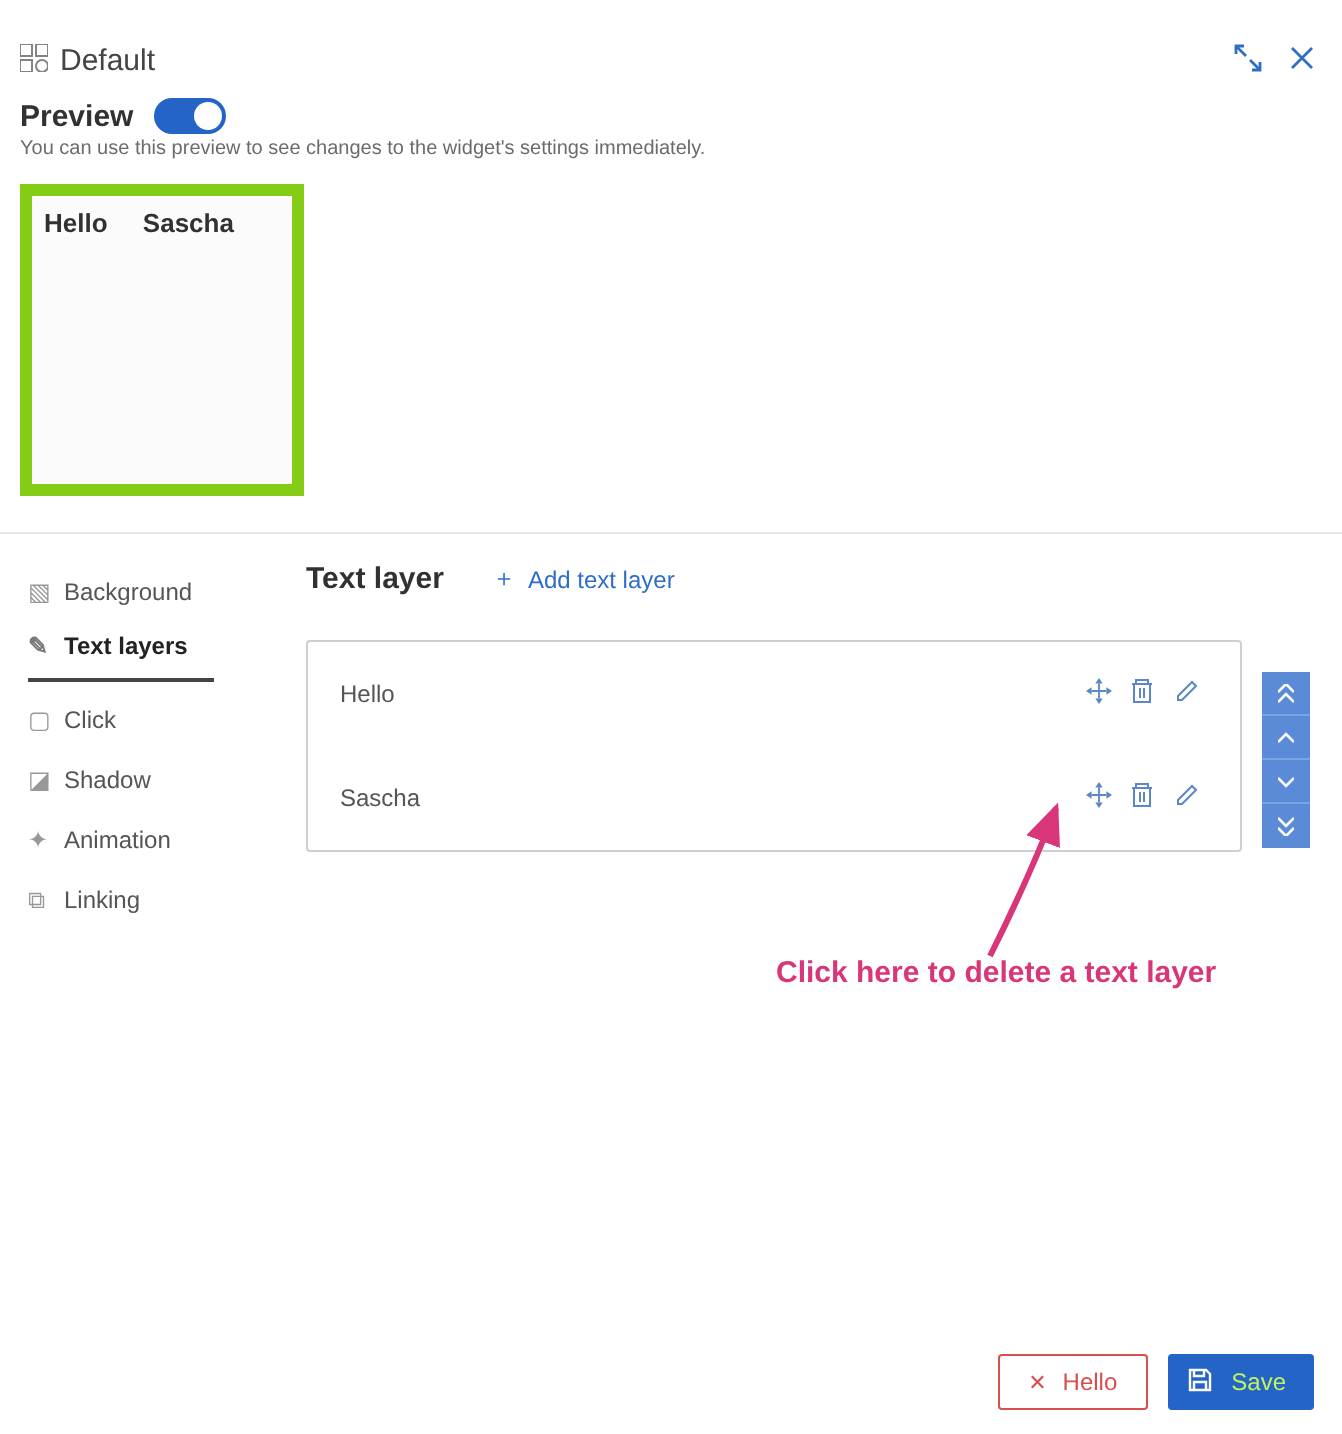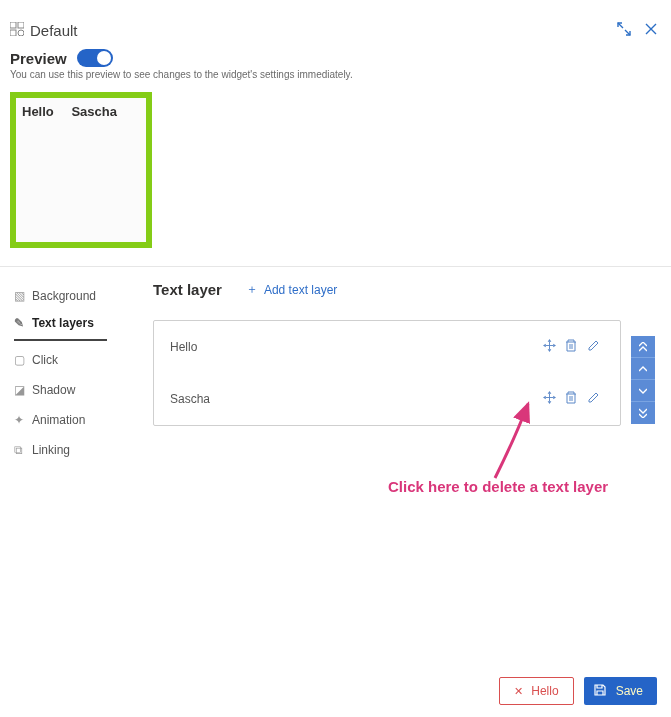--- a/index.html
+++ b/index.html
@@ -120,21 +120,21 @@
     display: flex; justify-content: flex-end;
     padding-right: 14px;
   }
   .btn {
     height: 28px; display: flex; align-items: center;
     border-radius: 2px; font-size: 12px;
     padding: 0 14px; margin-left: 10px; cursor: pointer;
   }
   .btn-cancel { border: 1px solid #d94f4f; color: #d94f4f; background: #fff; }
   .btn-cancel .x { margin-right: 8px; font-size: 11px; }
-  .btn-save { background: #2564c7; color: #fef9c3; padding-left: 10px; }
+  .btn-save { background: #2564c7; color: #bef264; padding-left: 10px; }
   .btn-save .disk { margin-right: 10px; font-size: 12px; }
 </style>
 </head>
 <body>
 
 <div class="hdr">
   <span class="title-icon">
     <svg width="14" height="14" viewBox="0 0 14 14">
         <rect x="0" y="0" width="6" height="6" fill="none" stroke="#666"></rect>
         <rect x="8" y="0" width="6" height="6" fill="none" stroke="#666"></rect>

